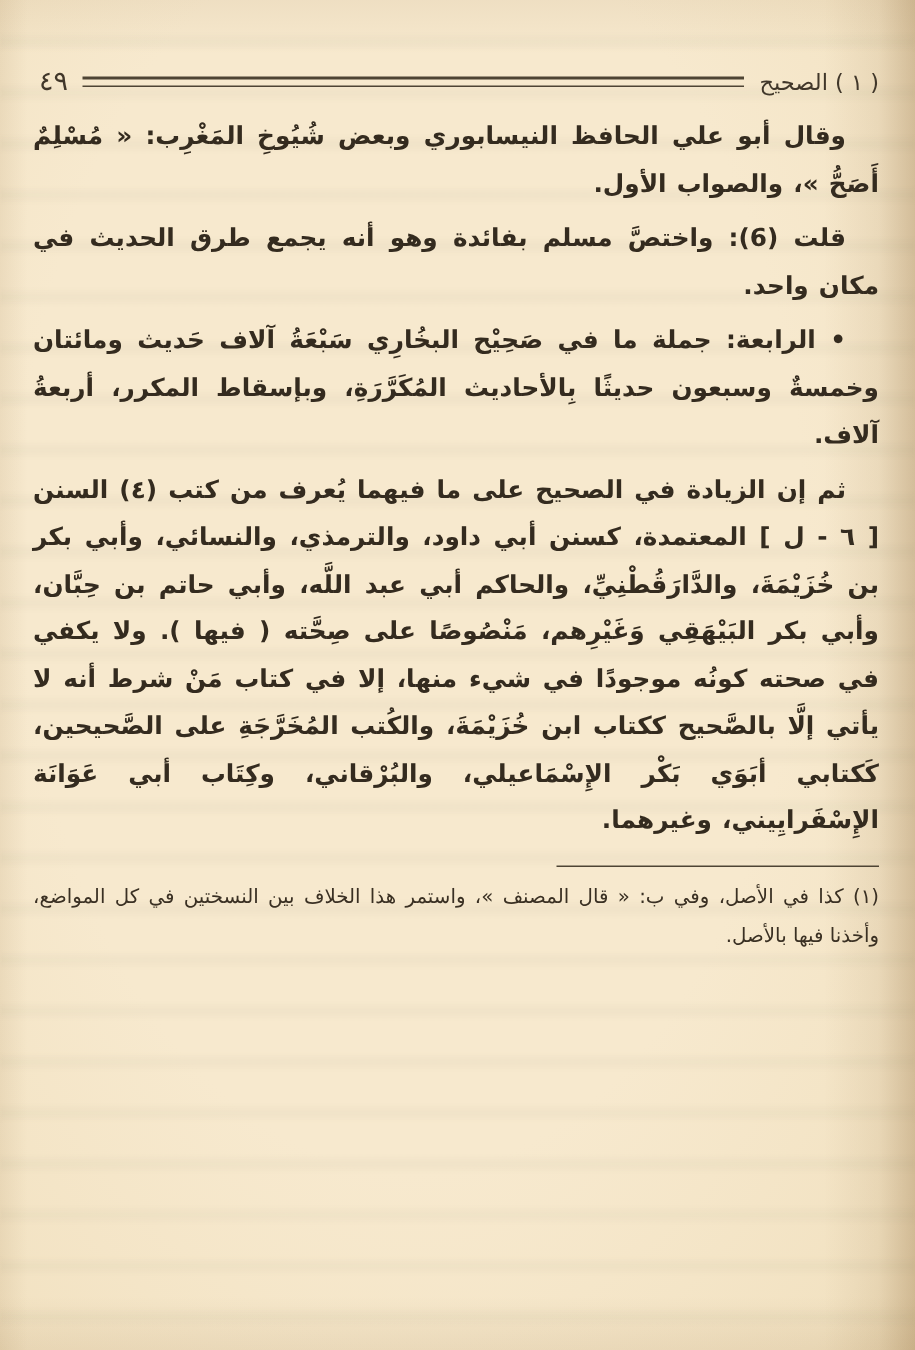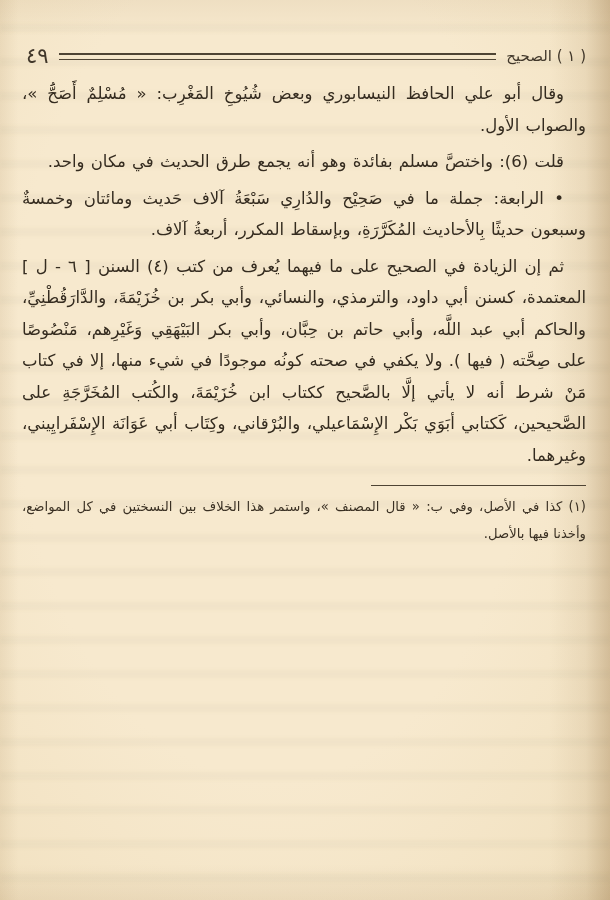--- a/index.html
+++ b/index.html
@@ -40,24 +40,24 @@
   }
   .section-title{
     font-size:15px;color:#41372a;white-space:nowrap;letter-spacing:0;
   }
   .header-rule{
     flex:1 1 auto;height:4px;margin:0 4px;
     border-top:2px solid #4e4434;
     border-bottom:1px solid #4e4434;
   }
   .page-number{
-    font-size:21px;color:#41372a;white-space:nowrap;padding-left:4px;
+    font-size:18px;color:#41372a;white-space:nowrap;padding-left:4px;
   }
   
-  .body-text{margin-top:10px;}
+  .body-text{margin-top:10px;font-weight:bold;}
   .body-text p{
     margin:0 0 5px 0;
     font-size:16.5px;
     line-height:31.5px;
     text-align:justify;
     text-indent:22px;
     color:#342b1f;
     word-spacing:1px;
   }
   
@@ -78,21 +78,21 @@
 
     <div class="page-header">
       <span class="section-title">( ١ ) الصحيح</span>
       <span class="header-rule"></span>
       <span class="page-number">٤٩</span>
     </div>
 
     <div class="body-text">
       <p>وقال أبو علي الحافظ النيسابوري وبعض شُيُوخِ المَغْرِب: « مُسْلِمٌ أَصَحُّ »، والصواب الأول.</p>
       <p>قلت (6): واختصَّ مسلم بفائدة وهو أنه يجمع طرق الحديث في مكان واحد.</p>
-      <p>• الرابعة: جملة ما في صَحِيْح والدُارِي سَبْعَةُ آلاف حَديث ومائتان وخمسةٌ وسبعون حديثًا بِالأحاديث المُكَرَّرَةِ، وبإسقاط المكرر، أربعةُ آلاف.</p>
+      <p>• الرابعة: جملة ما في صَحِيْح البخُارِي سَبْعَةُ آلاف حَديث ومائتان وخمسةٌ وسبعون حديثًا بِالأحاديث المُكَرَّرَةِ، وبإسقاط المكرر، أربعةُ آلاف.</p>
       <p>ثم إن الزيادة في الصحيح على ما فيهما يُعرف من كتب (٤) السنن [ ٦ - ل ] المعتمدة، كسنن أبي داود، والترمذي، والنسائي، وأبي بكر بن خُزَيْمَةَ، والدَّارَقُطْنِيِّ، والحاكم أبي عبد اللَّه، وأبي حاتم بن حِبَّان، وأبي بكر البَيْهَقِي وَغَيْرِهم، مَنْصُوصًا على صِحَّته ( فيها ). ولا يكفي في صحته كونُه موجودًا في شيء منها، إلا في كتاب مَنْ شرط أنه لا يأتي إلَّا بالصَّحيح ككتاب ابن خُزَيْمَةَ، والكُتب المُخَرَّجَةِ على الصَّحيحين، كَكتابي أبَوَي بَكْر الإِسْمَاعيلي، والبُرْقاني، وكِتَاب أبي عَوَانَة الإِسْفَرايِيني، وغيرهما.</p>
     </div>
 
     <div class="footnote-separator"></div>
 
     <div class="footnotes">
       <p>(١) كذا في الأصل، وفي ب: « قال المصنف »، واستمر هذا الخلاف بين النسختين في كل المواضع، وأخذنا فيها بالأصل.</p>
 
     </div>
 

